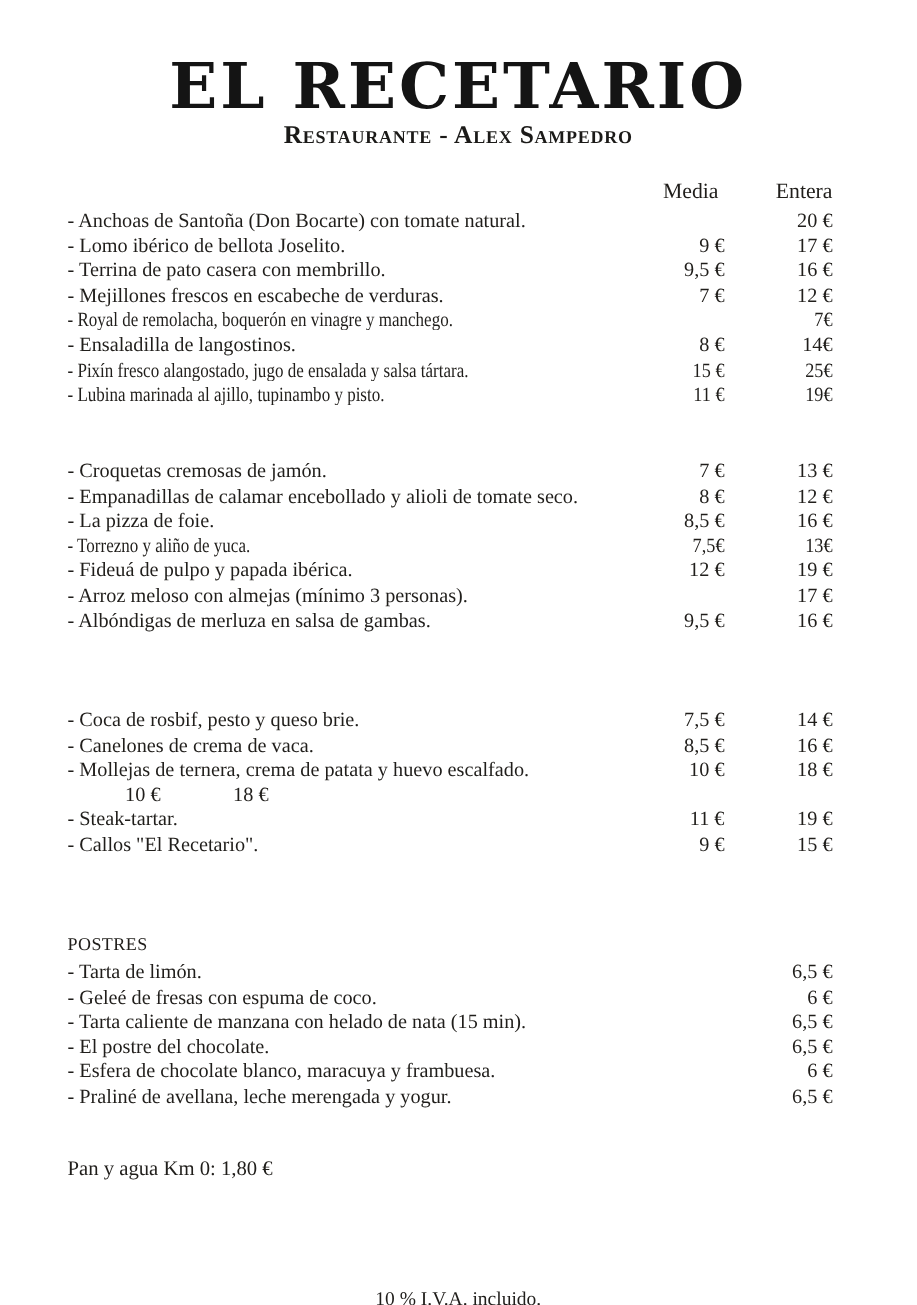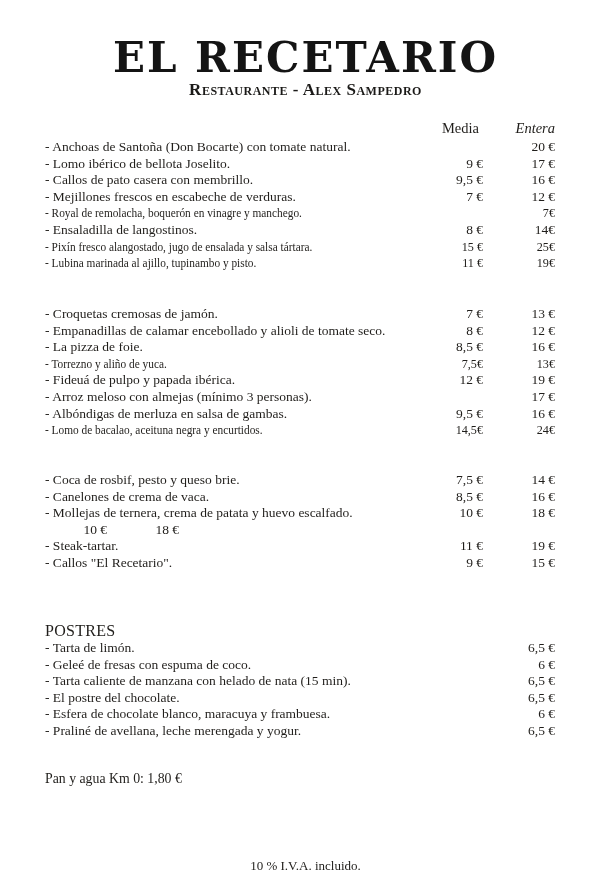--- a/index.html
+++ b/index.html
@@ -30,40 +30,40 @@
     letter-spacing:0.5px;
     color:#1b1a18;
   }
   .cols-header {
     position:absolute; top:120px; left:45px; width:510px;
     display:flex;
     font-size:14.5px;
   }
   .cols-header .spacer { flex:1; }
   .col-media { width:62px; text-align:right; }
-  .col-entera { width:76px; text-align:right;font-style:italic; }
+  .col-entera { width:76px; text-align:right; }
   .section { position:absolute; left:45px; width:510px; }
   .sec1 { top:139px; }
   .sec2 { top:306px; }
   .sec3 { top:472px; }
   .row {
     display:flex;
     line-height:16.6px;
     font-size:13.5px;
     white-space:nowrap;
   }
   .row .name { flex:1; min-width:0; }
   .row .price { text-align:right; }
   .row .media { width:62px; }
   .row .entera { width:72px; }
   .row.condensed .name { transform:scaleX(0.84); transform-origin:0 60%; }
   .row.condensed .price { transform:scaleX(0.9); transform-origin:100% 60%; }
   .postres-head {
     position:absolute; top:622px; left:45px;
-    font-size:16px;
+    font-size:12px;
     letter-spacing:0.3px;
   }
   .postres { position:absolute; top:640px; left:45px; width:510px; }
   .postres .row .price { width:72px; }
   .bread-note {
     position:absolute; top:771px; left:45px;
     font-size:13.8px;
   }
   .footer {
     position:absolute; top:823px; left:0; width:611px;
@@ -92,21 +92,21 @@
         <span class="name">- Anchoas de Santoña (Don Bocarte) con tomate natural.</span>
         <span class="price media"></span>
         <span class="price entera">20 €</span>
       </div>
       <div class="row">
         <span class="name">- Lomo ibérico de bellota Joselito.</span>
         <span class="price media">9 €</span>
         <span class="price entera">17 €</span>
       </div>
       <div class="row">
-        <span class="name">- Callos de pato casera con membrillo.</span>
+        <span class="name">- Terrina de pato casera con membrillo.</span>
         <span class="price media">9,5 €</span>
         <span class="price entera">16 €</span>
       </div>
       <div class="row">
         <span class="name">- Mejillones frescos en escabeche de verduras.</span>
         <span class="price media">7 €</span>
         <span class="price entera">12 €</span>
       </div>
       <div class="row condensed">
         <span class="name">- Royal de remolacha, boquerón en vinagre y manchego.</span>
@@ -157,25 +157,20 @@
       </div>
       <div class="row">
         <span class="name">- Arroz meloso con almejas (mínimo 3 personas).</span>
         <span class="price media"></span>
         <span class="price entera">17 €</span>
       </div>
       <div class="row">
         <span class="name">- Albóndigas de merluza en salsa de gambas.</span>
         <span class="price media">9,5 €</span>
         <span class="price entera">16 €</span>
-      </div>
-      <div class="row condensed">
-        <span class="name">- Lomo de bacalao, aceituna negra y encurtidos.</span>
-        <span class="price media">14,5€</span>
-        <span class="price entera">24€</span>
       </div>
     </div>
   <div class="section sec3">
       <div class="row">
         <span class="name">- Coca de rosbif, pesto y queso brie.</span>
         <span class="price media">7,5 €</span>
         <span class="price entera">14 €</span>
       </div>
       <div class="row">
         <span class="name">- Canelones de crema de vaca.</span>

